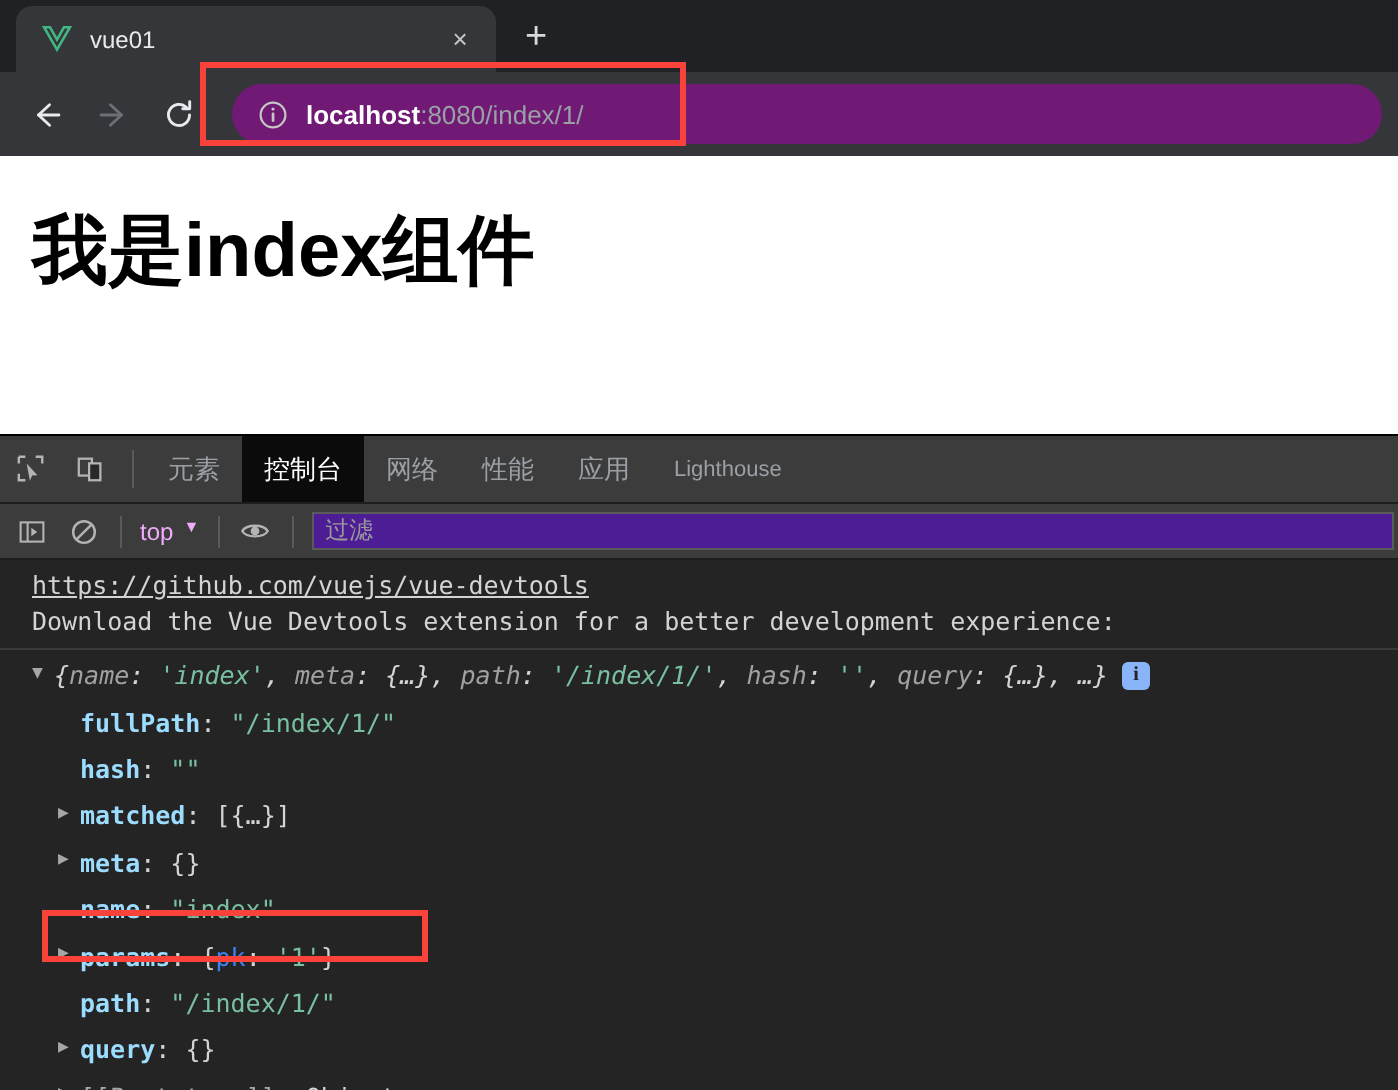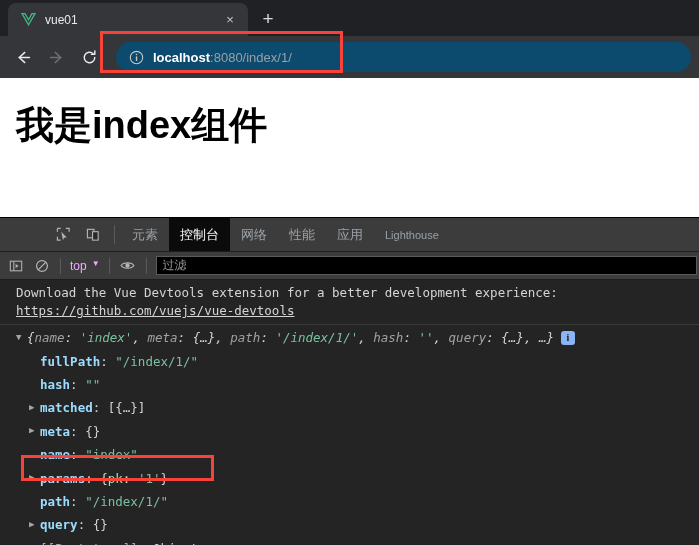--- a/index.html
+++ b/index.html
@@ -80,21 +80,21 @@
   .nav-btn.disabled { color: #6c6f73; }
 
   .omnibox-wrap {
     flex: 1;
     margin-left: 9px;
     height: 30px;
     position: relative;
   }
   .omnibox {
     height: 30px;
-    background: #0c4a6e;
+    background: #701a75;
     border-radius: 15px;
     display: flex;
     align-items: center;
     padding: 0 12px;
     width: 100%;
   }
   .omnibox-icon {
     width: 16px; height: 16px;
     flex: 0 0 16px;
     display: flex; align-items: center; justify-content: center;
@@ -138,21 +138,20 @@
   }
 
   .dt-tabbar {
     height: 34px;
     background: #3c3c3c;
     display: flex;
     align-items: stretch;
     border-bottom: 1px solid #1d1d1d;
     overflow: hidden;
     flex: 0 0 34px;
-    padding-left: 48px;
   }
   .dt-iconbtn {
     width: 30px;
     display: flex; align-items: center; justify-content: center;
     color: #b4b4b4;
     flex: 0 0 30px;
   }
   .dt-sep {
     width: 1px;
     background: #5a5a5a;
@@ -198,21 +197,21 @@
     display: flex; align-items: flex-start;
     color: #f0abfc;
     font-size: 12px;
     padding: 0 4px;
     gap: 5px;
     flex: 0 0 auto;
   }
   .cb-filter {
     flex: 1;
     height: 19px;
-    background: #000000;
+    background: #4c1d95;
     border: 1px solid #5a5a5a;
     margin-left: 4px;
     margin-right: 2px;
     display: flex;
     align-items: flex-end;
     padding: 0 6px;
   }
   .cb-filter .ph { color: #9a9a9a; font-size: 12px; }
 
   
@@ -252,21 +251,21 @@
   }
   .arrow.spacer { color: transparent; }
   .preview { font-style: italic; }
   .c-punct { color: #d4d4d4; }
   .c-key-prev { color: #a1a1a1; }
   .c-str-g { color: #79c0a0; }
   .c-name { color: #9cdcfe; font-weight: bold; }
   .c-val-str { color: #79c0a0; }
   .c-proto { color: #a6a6a6; }
   .c-obj { color: #d4d4d4; }
-  .c-dim { color: #86efac; }
+  .c-dim { color: #3b82f6; }
 
   .indent { display: inline-block; width: 13px; flex: 0 0 13px; }
 
   .info-badge {
     display: inline-flex;
     align-items: center; justify-content: center;
     width: 14px; height: 14px;
     border-radius: 3px;
     background: #8ab4f8;
     color: #202124;
@@ -390,22 +389,22 @@
       </div>
       <div class="cb-sep"></div>
       <div class="cb-filter">
         <span class="ph">过滤</span>
       </div>
     </div>
 
     <div class="console-body">
 
       <div class="console-msg">
+        <div><a href="#">https://github.com/vuejs/vue-devtools</a></div>
         <div>Download the Vue Devtools extension for a better development experience:</div>
-        <div><a href="#">https://github.com/vuejs/vue-devtools</a></div>
       </div>
 
       <div class="divider"></div>
 
       <div class="obj-tree">
 
         <div class="obj-row">
           <span class="arrow">▼</span>
           <span class="preview"><span class="c-punct">{</span><span class="c-key-prev">name</span><span class="c-punct">: </span><span class="c-str-g">'index'</span><span class="c-punct">, </span><span class="c-key-prev">meta</span><span class="c-punct">: </span><span class="c-punct">{…}</span><span class="c-punct">, </span><span class="c-key-prev">path</span><span class="c-punct">: </span><span class="c-str-g">'/index/1/'</span><span class="c-punct">, </span><span class="c-key-prev">hash</span><span class="c-punct">: </span><span class="c-str-g">''</span><span class="c-punct">, </span><span class="c-key-prev">query</span><span class="c-punct">: </span><span class="c-punct">{…}</span><span class="c-punct">, </span><span class="c-punct">…</span><span class="c-punct">}</span></span>
           <span class="info-badge">i</span>

